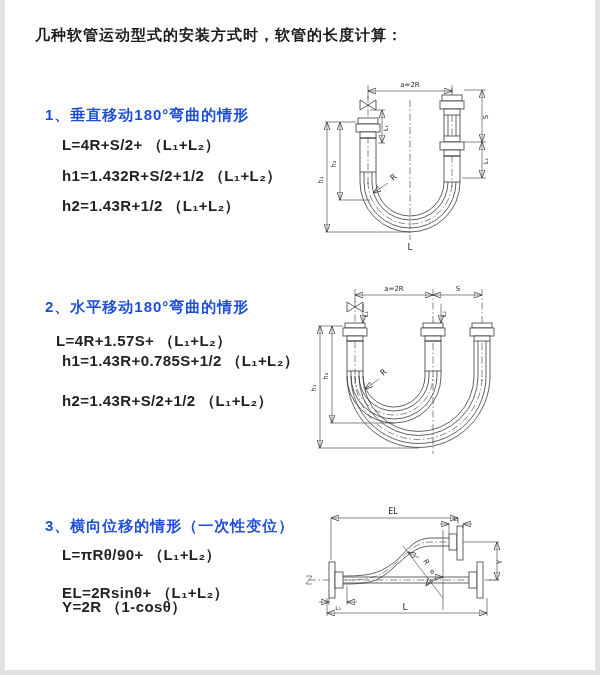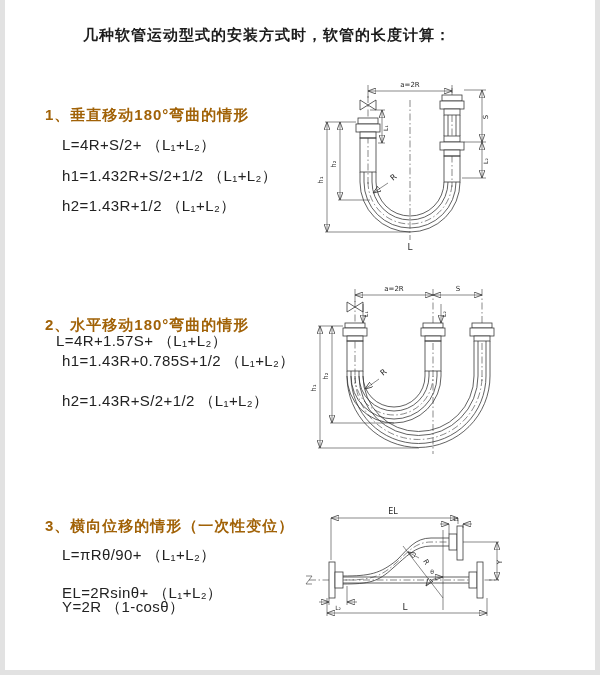--- a/index.html
+++ b/index.html
@@ -3,24 +3,24 @@
 <meta charset="utf-8">
 <style>
   html,body{margin:0;padding:0;}
   body{width:600px;height:675px;position:relative;background:#ffffff;overflow:hidden;
        font-family:"Liberation Sans","DejaVu Sans",sans-serif;}
   .edge{position:absolute;background:#e2e2e2;}
   .edge-left{left:0;top:0;width:5px;height:675px;}
   .edge-right{right:0;top:0;width:5px;height:675px;}
   .edge-bottom{left:0;bottom:0;width:600px;height:5px;}
   .title{position:absolute;left:35px;top:26px;font-size:15px;font-weight:bold;
-         letter-spacing:1px;color:#1c1c1c;white-space:nowrap;margin-left:48px;}
+         letter-spacing:1px;color:#1c1c1c;white-space:nowrap;}
   .heading{position:absolute;font-size:15px;font-weight:bold;letter-spacing:1px;
-           color:#a16207;white-space:nowrap;}
-  .formula{position:absolute;font-size:15px;font-weight:normal;color:#222;
+           color:#1d4ed8;white-space:nowrap;}
+  .formula{position:absolute;font-size:15px;font-weight:bold;color:#222;
            letter-spacing:.4px;white-space:nowrap;}
   .dwg{position:absolute;}
   .dwg line,.dwg path,.dwg rect,.dwg polyline{stroke:#3a3a3a;stroke-width:.8;fill:none;}
   .dwg rect.flange{fill:#ffffff;}
   .dwg .dashdot{stroke-dasharray:7 2.5 1.5 2.5;stroke-width:.6;}
   .dwg .thin{stroke-width:.6;}
   .dwg text{fill:#2a2a2a;stroke:none;font-family:"DejaVu Sans",sans-serif;}
 </style>
 </head>
 <body>
@@ -126,21 +126,21 @@
   </g>
 
   <g>
     <line class="thin" x1="76" y1="111" x2="61" y2="121" marker-end="url(#ar1)"></line>
     <text x="81" y="109" font-size="8" transform="rotate(-40 81 109)">R</text>
   </g>
 
   <text x="98" y="178" font-size="9" text-anchor="middle">L</text>
 </svg>
 
-<div class="heading" style="left:45px;top:316px">2、水平移动180°弯曲的情形</div>
+<div class="heading" style="left:45px;top:298px">2、水平移动180°弯曲的情形</div>
 <div class="formula" style="left:56px;top:332px">L=4R+1.57S+ （L₁+L₂）</div>
 <div class="formula" style="left:62px;top:352px">h1=1.43R+0.785S+1/2 （L₁+L₂）</div>
 <div class="formula" style="left:62px;top:392px">h2=1.43R+S/2+1/2 （L₁+L₂）</div>
 
 <svg class="dwg" style="left:308px;top:276px" width="287" height="182" viewBox="0 0 287 182">
   <defs>
     <marker id="ar2" markerUnits="userSpaceOnUse" markerWidth="9" markerHeight="6" refX="8" refY="3" orient="auto-start-reverse">
       <path d="M0,0 L8,3 L0,6 Z" fill="#3a3a3a" stroke="none"></path>
     </marker>
     <pattern id="ht2" patternUnits="userSpaceOnUse" width="4" height="4">

